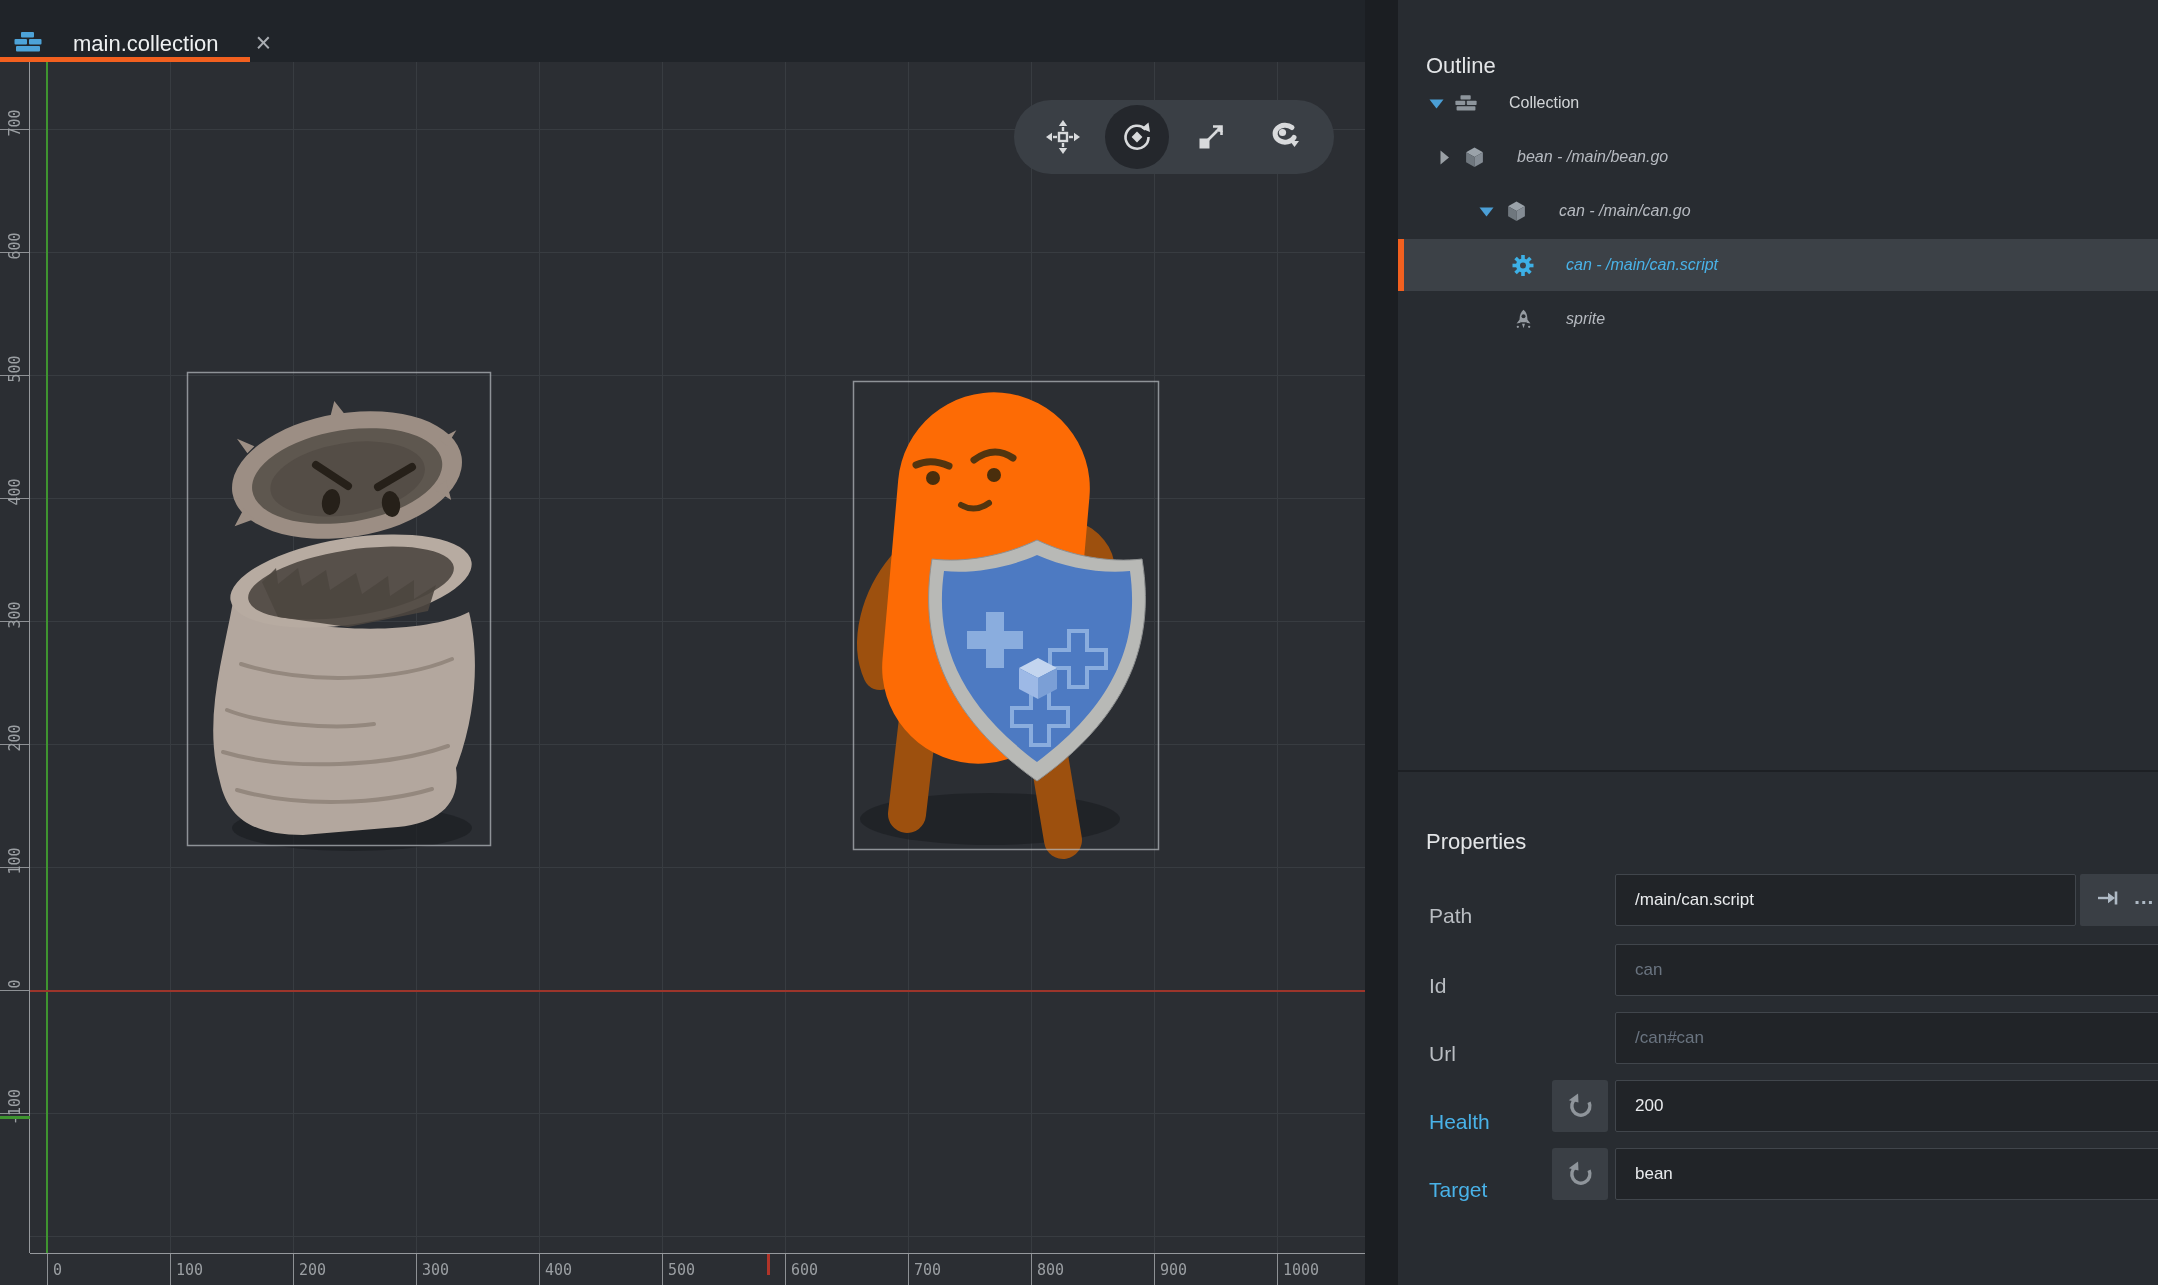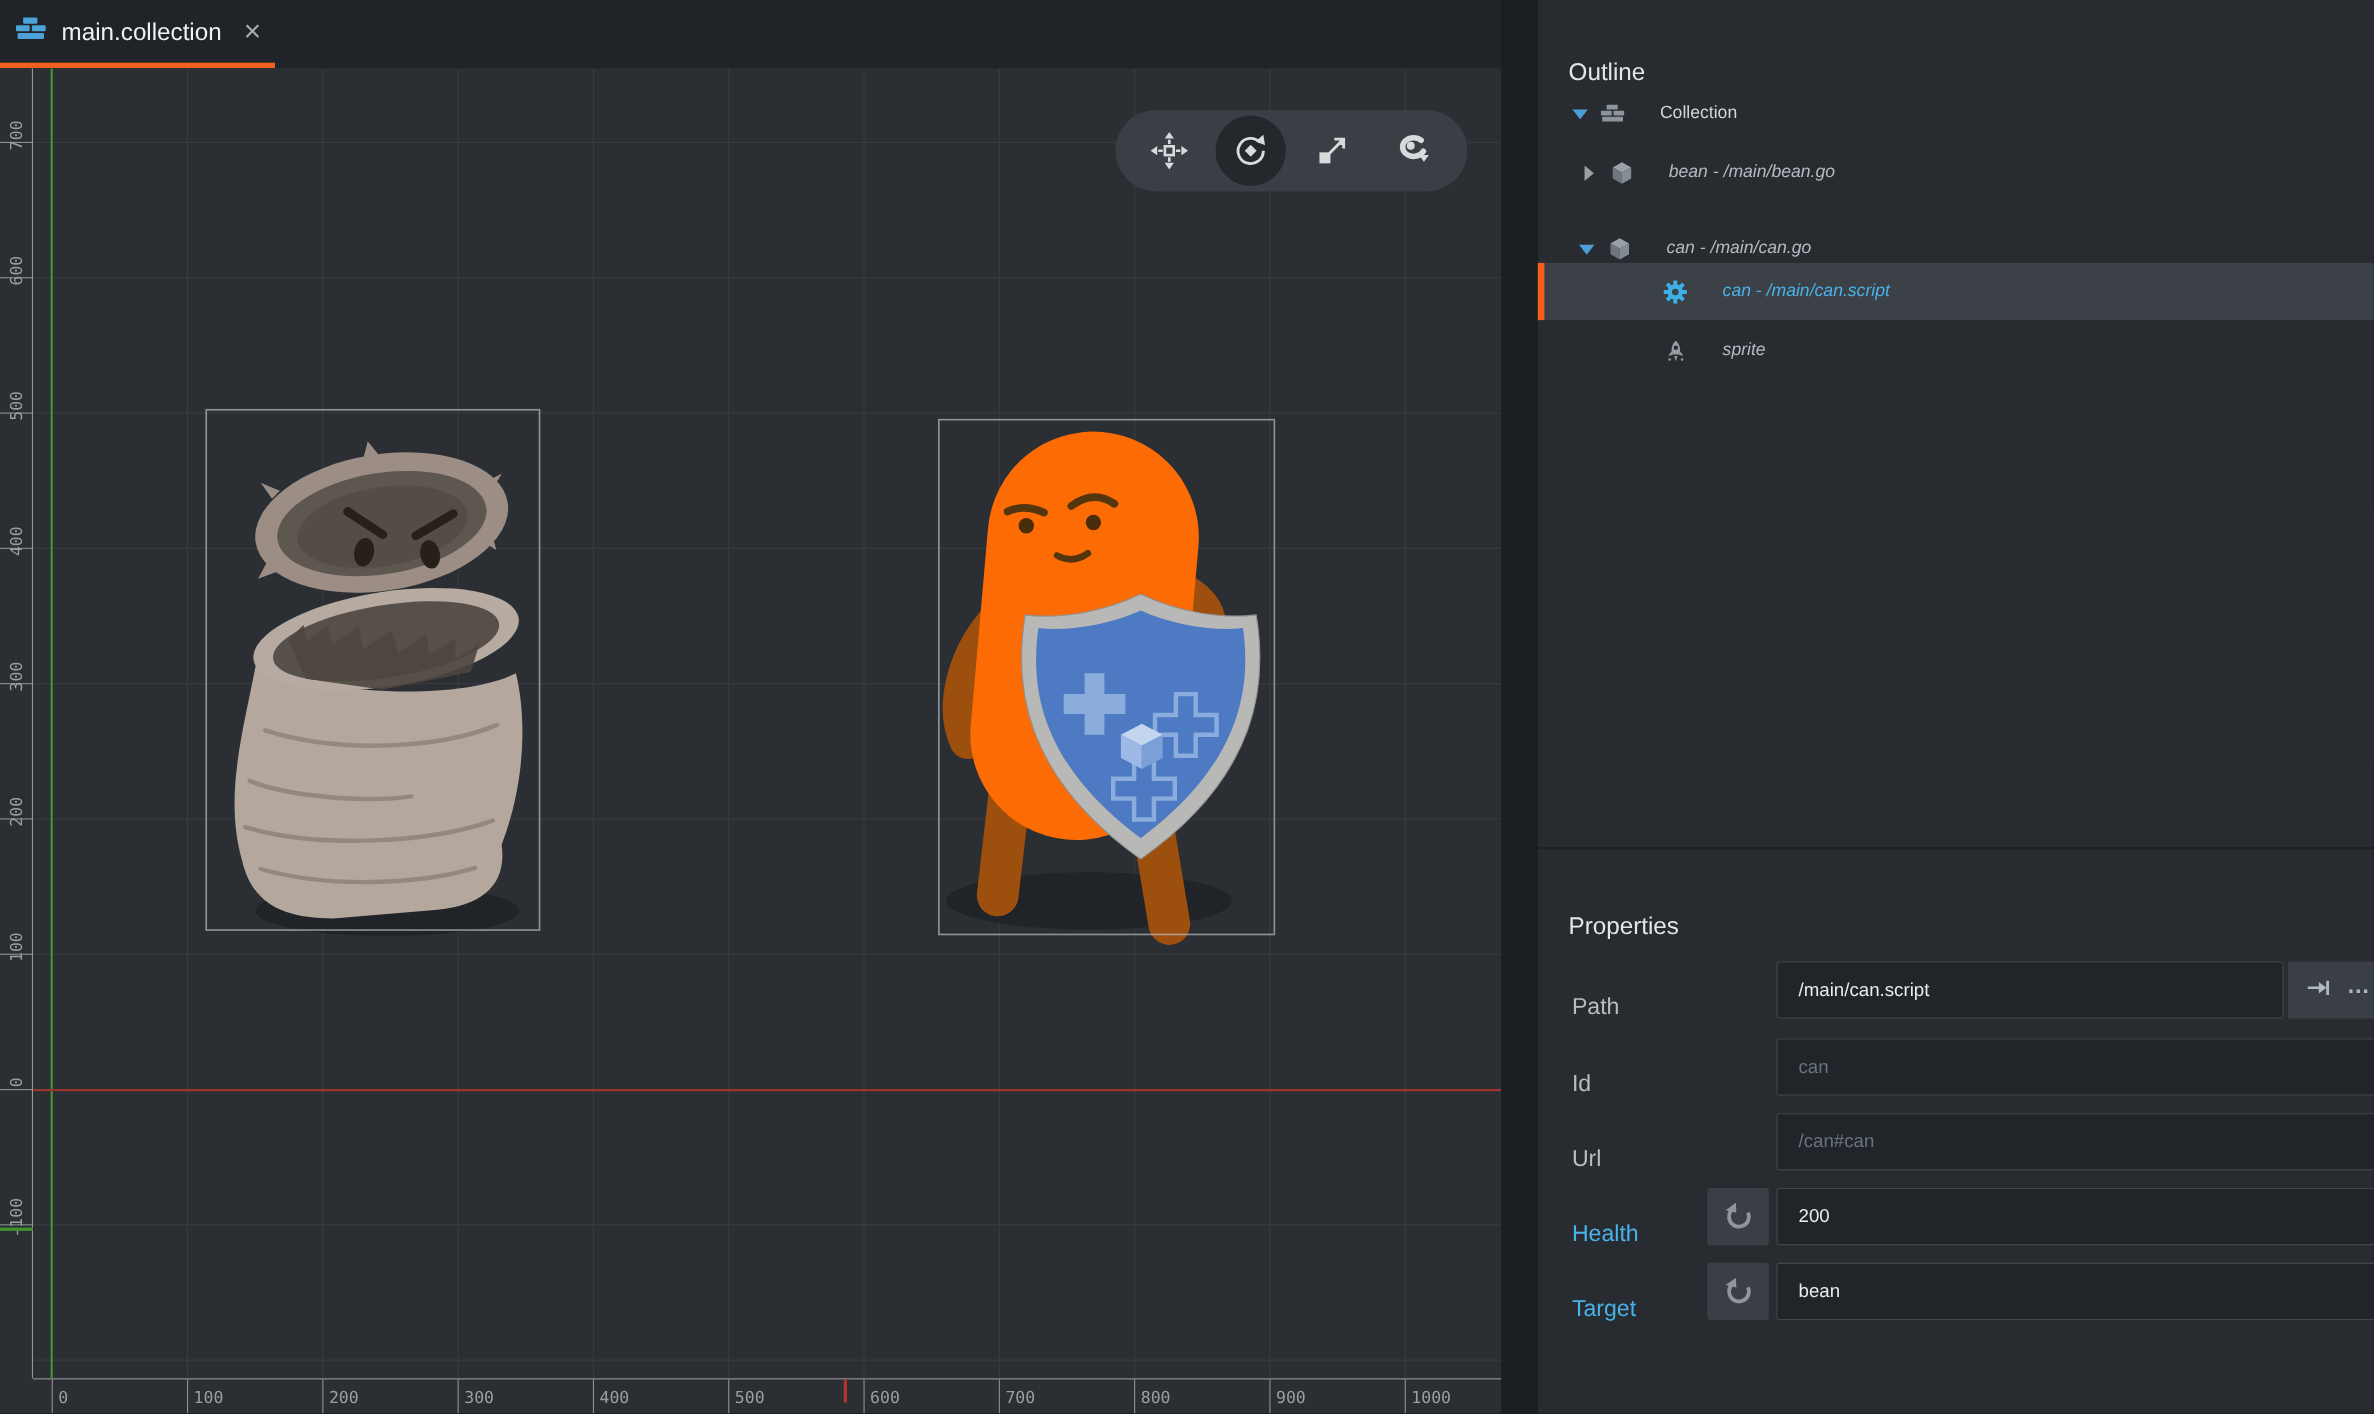--- a/index.html
+++ b/index.html
@@ -3,22 +3,22 @@
 <meta charset="utf-8">
 <style>
   html,body{margin:0;padding:0;background:#17191d;}
   *{box-sizing:border-box;}
   .app{position:relative;width:2158px;height:1285px;overflow:hidden;
        font-family:"Liberation Sans",sans-serif;color:#c9ccd0;}
 
   
   .editor{position:absolute;left:0;top:0;width:1365px;height:1285px;}
   .tabbar{position:absolute;left:0;top:0;width:100%;height:62px;background:#202429;}
-  .tab{position:absolute;left:0;top:0;width:250px;height:57px;display:flex;align-items:center;
-       gap:14px;padding:0 14px;cursor:default;}
+  .tab{position:absolute;left:0;top:0;width:250px;height:57px;display:flex;align-items:flex-end;
+       gap:31px;padding:0 14px;cursor:default;}
   .tab-label{font-size:22px;color:#eef0f1;white-space:nowrap;}
   .tab-close{font-size:27px;color:#a9adb2;line-height:1;margin-left:6px;}
   .tab-underline{position:absolute;left:0;top:57px;width:250px;height:5px;background:#f2601f;}
 
   .viewport{position:absolute;left:0;top:62px;width:1365px;height:1223px;background:#2b2e33;overflow:hidden;}
   .scene{position:absolute;left:0;top:0;}
 
   
   .ruler-left{position:absolute;left:0;top:0;width:30px;height:1191px;background:#2b2e33;
               border-right:1px solid #96999d;}
@@ -314,21 +314,21 @@
       <span class="ticon">
         <svg width="21" height="21" viewBox="0 0 20 20">
           <polygon points="10,0.5 18,5 10,9.5 2,5" fill="#9aa2a9"></polygon>
           <polygon points="2,5 10,9.5 10,19 2,14.5" fill="#6f777e"></polygon>
           <polygon points="18,5 10,9.5 10,19 18,14.5" fill="#848c94"></polygon>
         </svg>
       </span>
       <span class="tree-label">bean - /main/bean.go</span>
     </div>
 
-    <div class="tree-row" style="top:200px;padding-left:36px">
+    <div class="tree-row" style="top:185px;padding-left:80px">
       <span class="caret">
         <svg width="15" height="13" viewBox="0 0 15 13">
             <polygon points="0.5,2.5 14.5,2.5 7.5,11.5" fill="#4b9fd6"></polygon>
           </svg>
       </span>
       <span class="ticon">
         <svg width="21" height="21" viewBox="0 0 20 20">
           <polygon points="10,0.5 18,5 10,9.5 2,5" fill="#9aa2a9"></polygon>
           <polygon points="2,5 10,9.5 10,19 2,14.5" fill="#6f777e"></polygon>
           <polygon points="18,5 10,9.5 10,19 18,14.5" fill="#848c94"></polygon>

